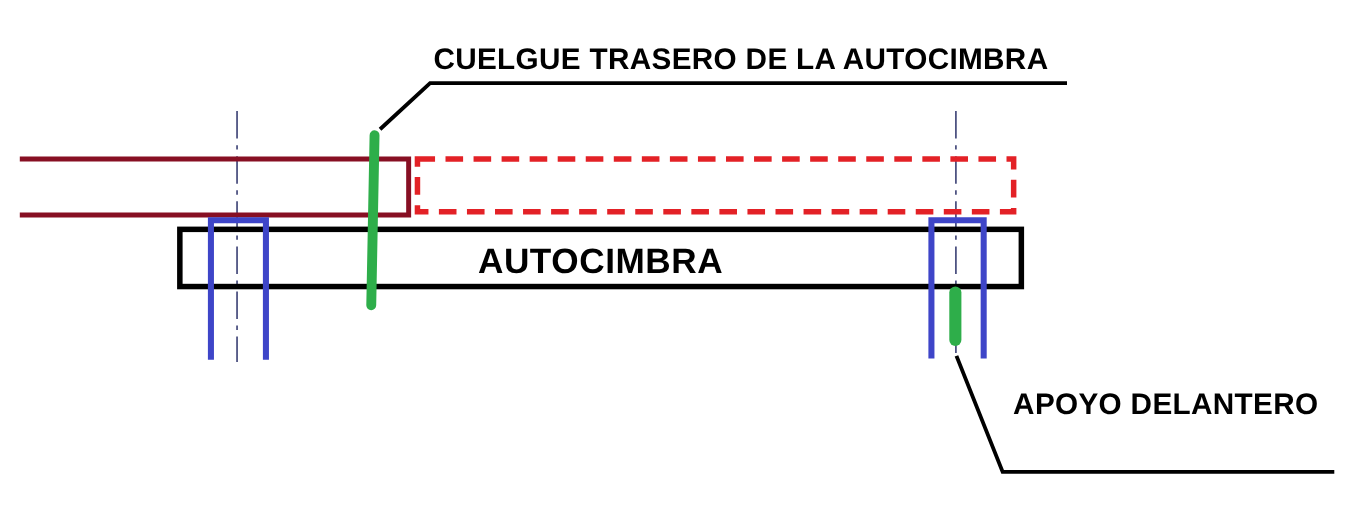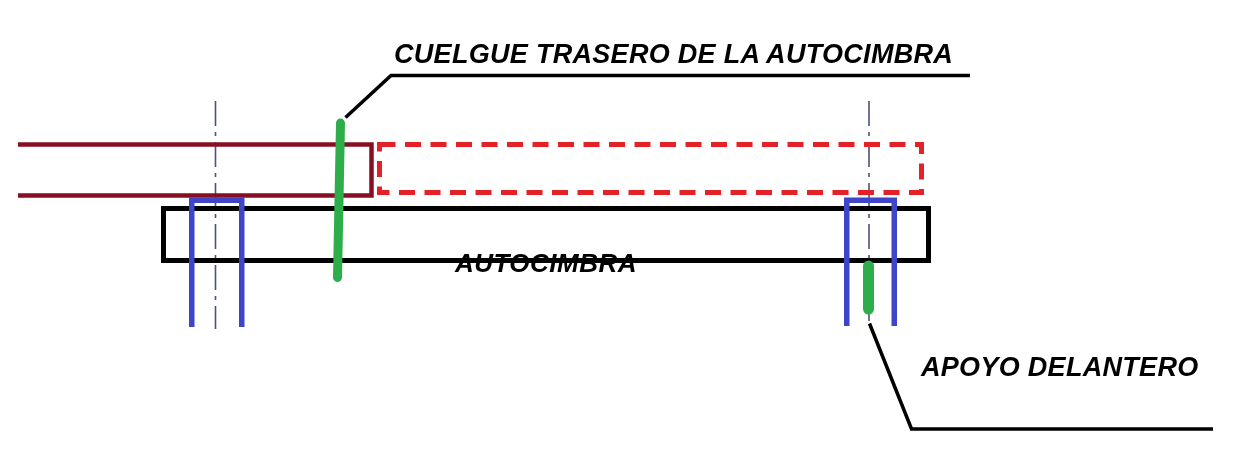--- a/index.html
+++ b/index.html
@@ -19,41 +19,39 @@
     position: absolute;
     left: 0;
     top: 0;
   }
   .label {
     position: absolute;
     color: #000000;
     font-weight: bold;
     white-space: nowrap;
     letter-spacing: 0.3px;
-    font-style: italic;
   }
   .top-label {
     left: 394px;
     top: 41px;
     font-size: 27px;
     line-height: 27px;
   }
   .beam-label {
     left: 161px;
     top: 206px;
     width: 770px;
     height: 57px;
     display: flex;
     align-items: center;
     justify-content: center;
     padding-top: 5px;
     box-sizing: border-box;
-    font-size: 26px;
+    font-size: 32px;
     letter-spacing: 0.5px;
-    margin-top: 26px;
   }
   .bottom-label {
     left: 921px;
     top: 347px;
     font-size: 27px;
     line-height: 40px;
   }
 </style>
 </head>
 <body>

